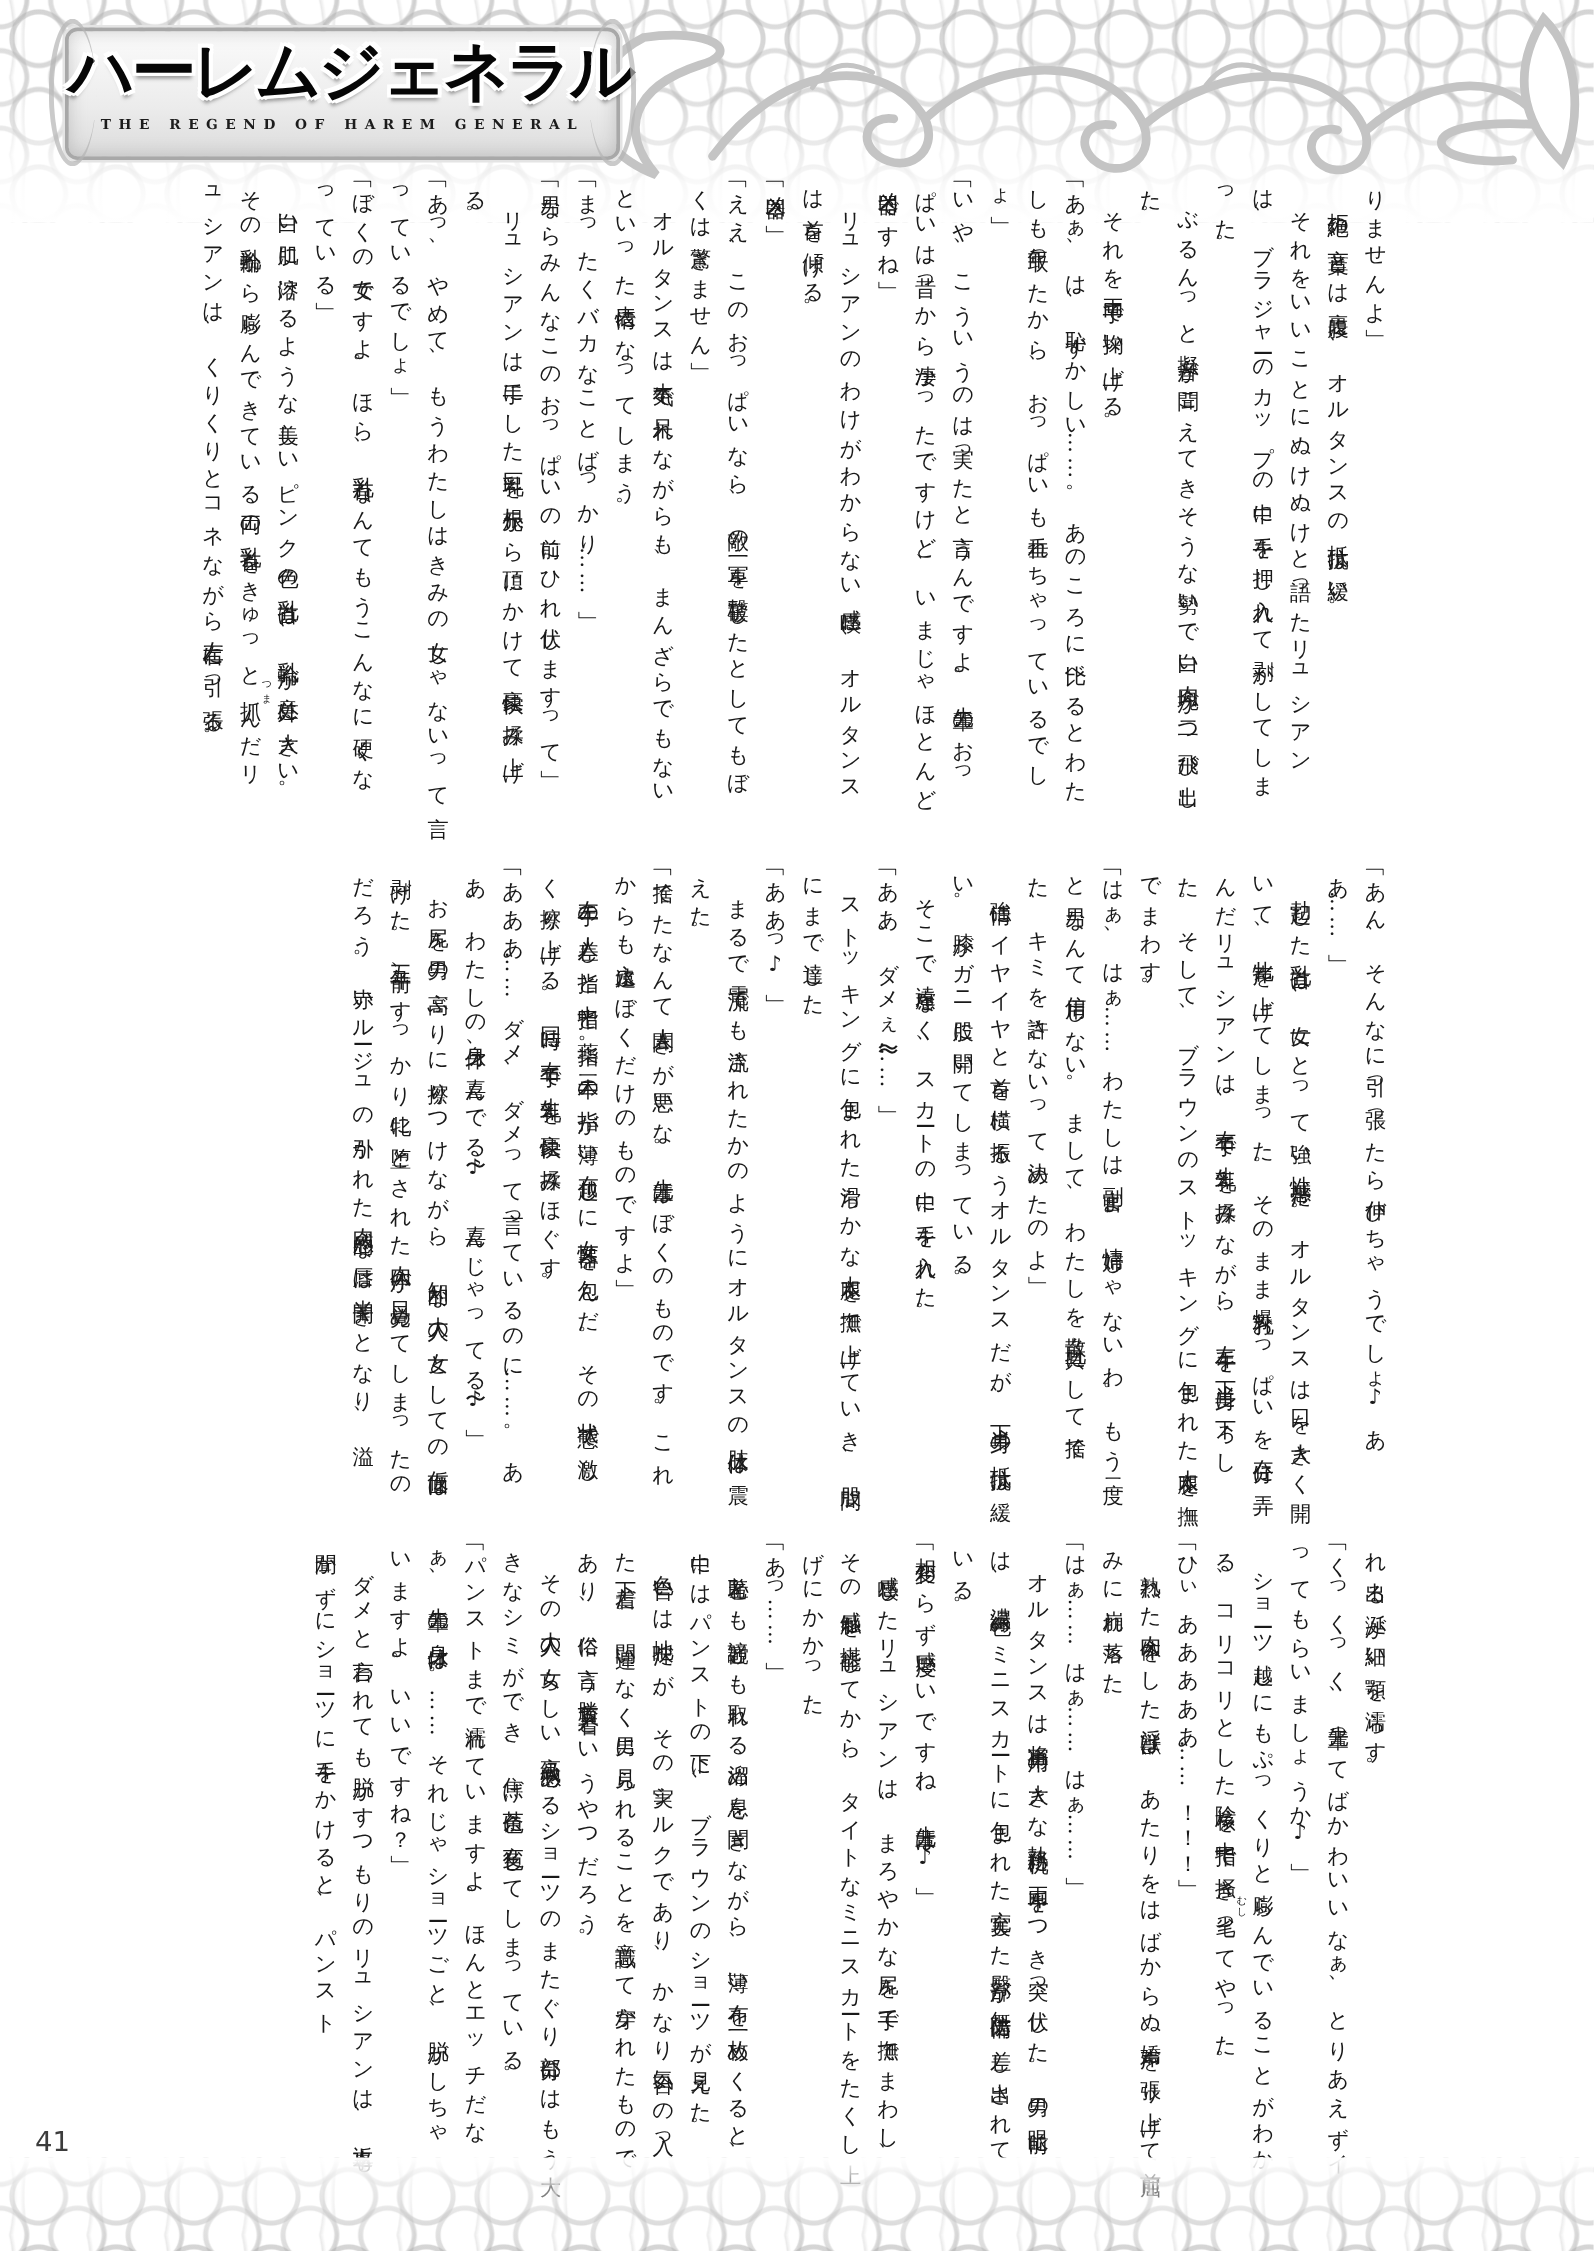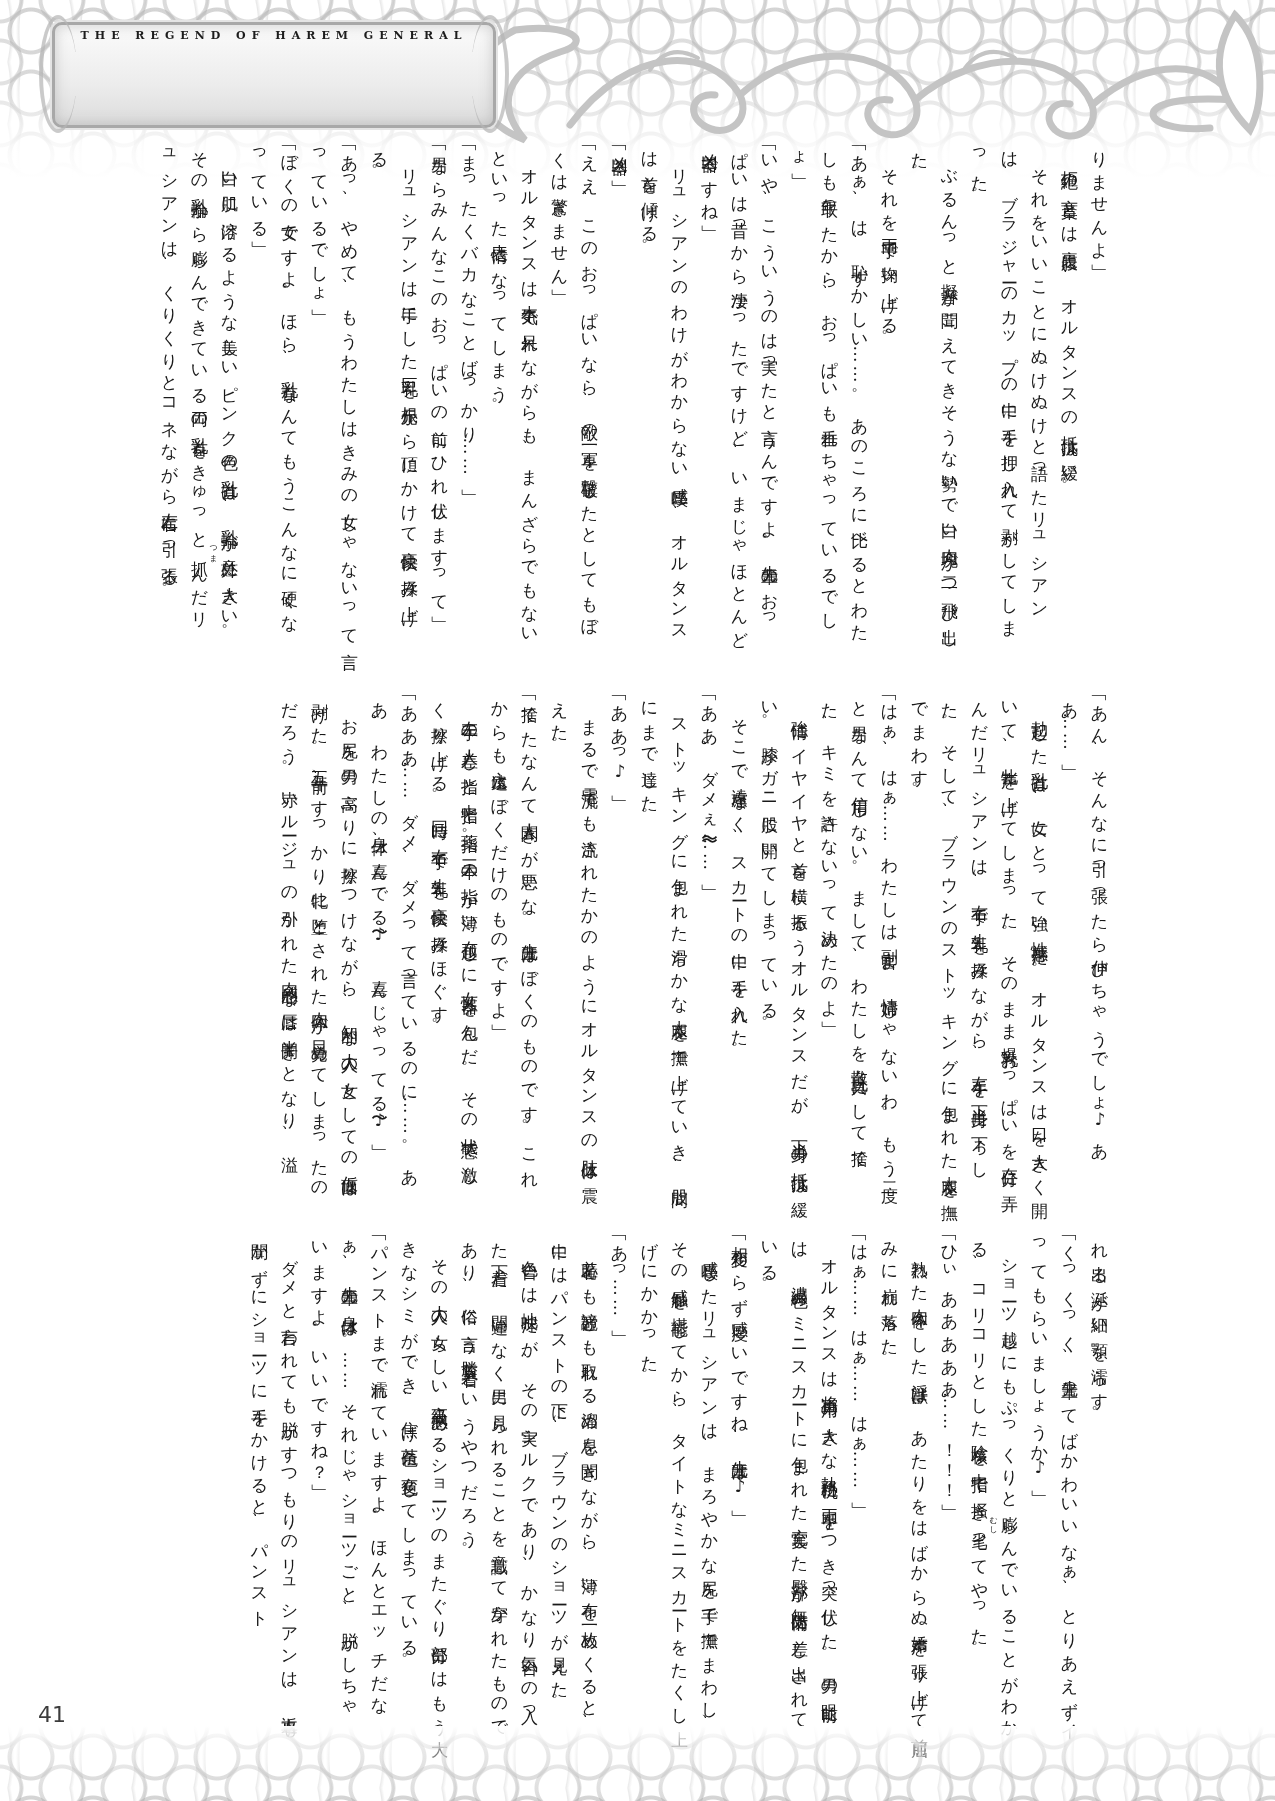--- a/index.html
+++ b/index.html
@@ -64,21 +64,21 @@
     color:#191919;text-align:start;
   }
   .band-1{top:140px;}
   .band-2{top:690px;}
   .band-3{top:1230px;}
   .band p{margin:0;padding:0;}
   .band p.ind{text-indent:1em;}
   ruby rt{font-size:8px;letter-spacing:0;color:#191919;}
   
   .pageno{
-    position:absolute;left:38px;top:1702px;
+    position:absolute;left:28px;top:1702px;
     font-family:"DejaVu Sans","Liberation Sans",sans-serif;
     font-size:22px;color:#3c3c3c;
   }
 </style>
 </head>
 <body>
 
 <div class="lattice lattice-top"></div>
 
 <svg class="swirl" width="855" height="160" viewBox="0 0 855 160" aria-hidden="true">
@@ -88,20 +88,21 @@
     <path d="M320 95 C 380 40, 470 45, 495 100 C 505 128, 475 145, 455 128 C 440 114, 450 96, 470 100" fill="none"></path>
     <path d="M495 100 C 560 45, 650 50, 672 105 C 680 130, 652 145, 635 130 C 622 117, 632 100, 650 104" fill="none"></path>
     <path d="M672 105 C 730 55, 790 60, 815 100 C 700 92, 720 135, 790 128" fill="none"></path>
     <path d="M815 15 C 790 55, 795 95, 830 130 C 845 100, 845 45, 815 15 Z"></path>
     <path d="M230 70 q18 -28 48 -12" fill="none" stroke-width="4"></path>
     <path d="M545 68 q20 -26 50 -10" fill="none" stroke-width="4"></path>
   </g>
 </svg>
 
 <div class="logo">
+  <div class="logo-title">ハーレムジェネラル</div>
   <div class="logo-sub">THE REGEND OF HAREM GENERAL</div>
 </div>
 
 <div class="band band-1">
     <p>りませんよ」</p>
     <p class="ind">拒絶の言葉とは裏腹に、オルタンスの抵抗は緩い。</p>
     <p class="ind">それをいいことにぬけぬけと語ったリュシアンは、ブラジャーのカップの中に手を押し入れて剥がしてしまった。</p>
     <p class="ind">ぶるんっと擬音が聞こえてきそうな勢いで白い肉塊が二つ飛び出した。</p>
     <p class="ind">それを両手で掬い上げる。</p>
     <p>「あぁ、は、恥ずかしい……。あのころに比べるとわたしも年取ったから、おっぱいも垂れちゃっているでしょ」</p>

